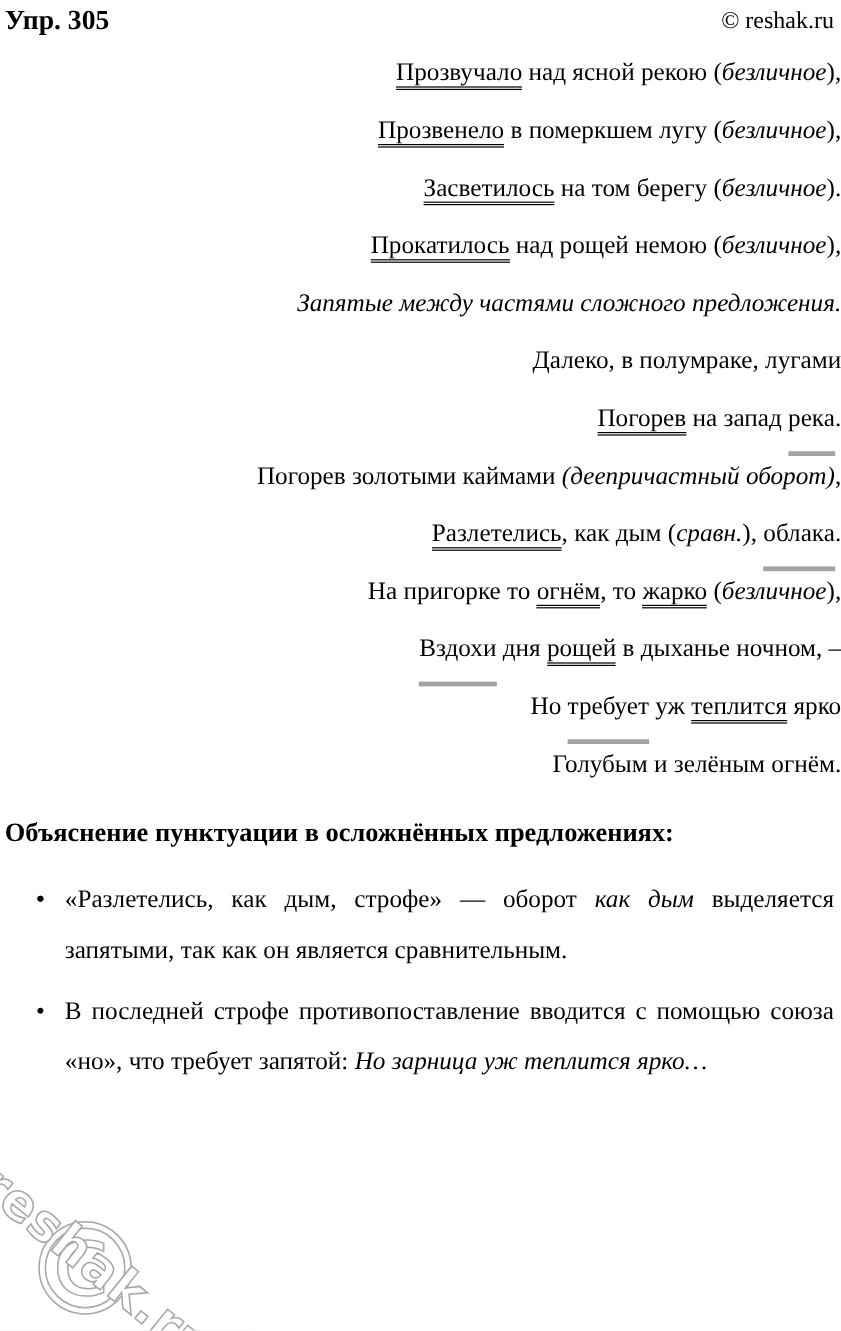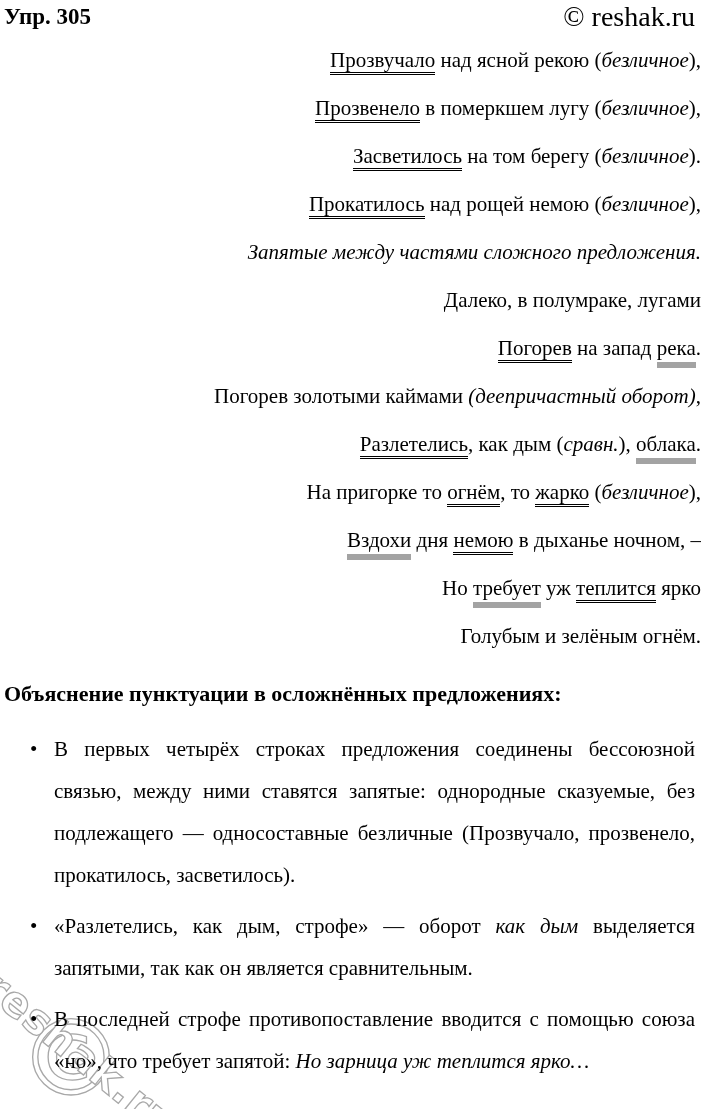--- a/index.html
+++ b/index.html
@@ -18,33 +18,33 @@
     z-index: 1;
   }
   
   .hdr {
     display: flex;
     justify-content: space-between;
     align-items: flex-start;
     padding: 4px 6px 0 4px;
   }
   .hdr .ex { font-weight: bold; font-size: 23px; line-height: 26px; }
-  .hdr .cr { font-size: 28px; line-height: 26px; text-align: right; }
+  .hdr .cr { font-size: 20px; line-height: 26px; text-align: right; }
 
   
   .poem { margin-top: 6px; padding-left: 4px; text-align: right; }
   .poem-line {
     font-size: 21px;
     line-height: 48px;
     white-space: nowrap;
   }
 
   
   .s-u2 { border-bottom: 3px double #000; }
-  .s-u1 { border-bottom: 6px solid #a3a3a3; padding-bottom: 2px; }
+  .s-u1 { border-bottom: 4px solid #a3a3a3; padding-bottom: 16px; }
   .s-i  { font-style: italic; }
 
   
   .expl-heading {
     margin: 20px 0 0 4px;
     font-size: 22px;
     font-weight: bold;
     line-height: 28px;
   }
   .expl-list {
@@ -120,27 +120,27 @@
         <div class="poem-line"><span class="s-u2">Прозвучало</span><span> над ясной рекою (</span><span class="s-i">безличное</span><span>),</span></div>
         <div class="poem-line"><span class="s-u2">Прозвенело</span><span> в померкшем лугу (</span><span class="s-i">безличное</span><span>),</span></div>
         <div class="poem-line"><span class="s-u2">Засветилось</span><span> на том берегу (</span><span class="s-i">безличное</span><span>).</span></div>
         <div class="poem-line"><span class="s-u2">Прокатилось</span><span> над рощей немою (</span><span class="s-i">безличное</span><span>),</span></div>
         <div class="poem-line"><span class="s-i">Запятые между частями сложного предложения.</span></div>
         <div class="poem-line"><span>Далеко, в полумраке, лугами</span></div>
         <div class="poem-line"><span class="s-u2">Погорев</span><span> на запад </span><span class="s-u1">река</span><span>.</span></div>
         <div class="poem-line"><span>Погорев золотыми каймами </span><span class="s-i">(деепричастный оборот)</span><span>,</span></div>
         <div class="poem-line"><span class="s-u2">Разлетелись</span><span>, как дым (</span><span class="s-i">сравн.</span><span>), </span><span class="s-u1">облака</span><span>.</span></div>
         <div class="poem-line"><span>На пригорке то </span><span class="s-u2">огнём</span><span>, то </span><span class="s-u2">жарко</span><span> (</span><span class="s-i">безличное</span><span>),</span></div>
-        <div class="poem-line"><span class="s-u1">Вздохи</span><span> дня </span><span class="s-u2">немою</span><span> в дыханье ночном, –</span></div>
+        <div class="poem-line"><span class="s-u1">Вздохи</span><span> дня </span><span class="s-u2">рощей</span><span> в дыханье ночном, –</span></div>
         <div class="poem-line"><span>Но </span><span class="s-u1">требует</span><span> уж </span><span class="s-u2">теплится</span><span> ярко</span></div>
         <div class="poem-line"><span>Голубым и зелёным огнём.</span></div>
       </div>
 
     <h2 class="expl-heading">Объяснение пунктуации в осложнённых предложениях:</h2>
 
     <ul class="expl-list" id="bullets">
-        <li class="expl-item"><span class="marker">•</span><span>В первых четырёх строках предложения соединены бессоюзной связью, между ними ставятся запятые: однородные сказуемые, без подлежащего — односоставные безличные (Прозвучало, прозвенело, прокатилось, засветилось).</span></li>
+        <li class="expl-item"><span class="marker">•</span></li>
         <li class="expl-item"><span class="marker">•</span><span>«Разлетелись, как дым, строфе» — оборот </span><span class="s-i">как дым</span><span> выделяется запятыми, так как он является сравнительным.</span></li>
         <li class="expl-item"><span class="marker">•</span><span>В последней строфе противопоставление вводится с помощью союза «но», что требует запятой: </span><span class="s-i">Но зарница уж теплится ярко…</span></li>
       </ul>
 
   </div>
 </div>
 
 </body></html>

